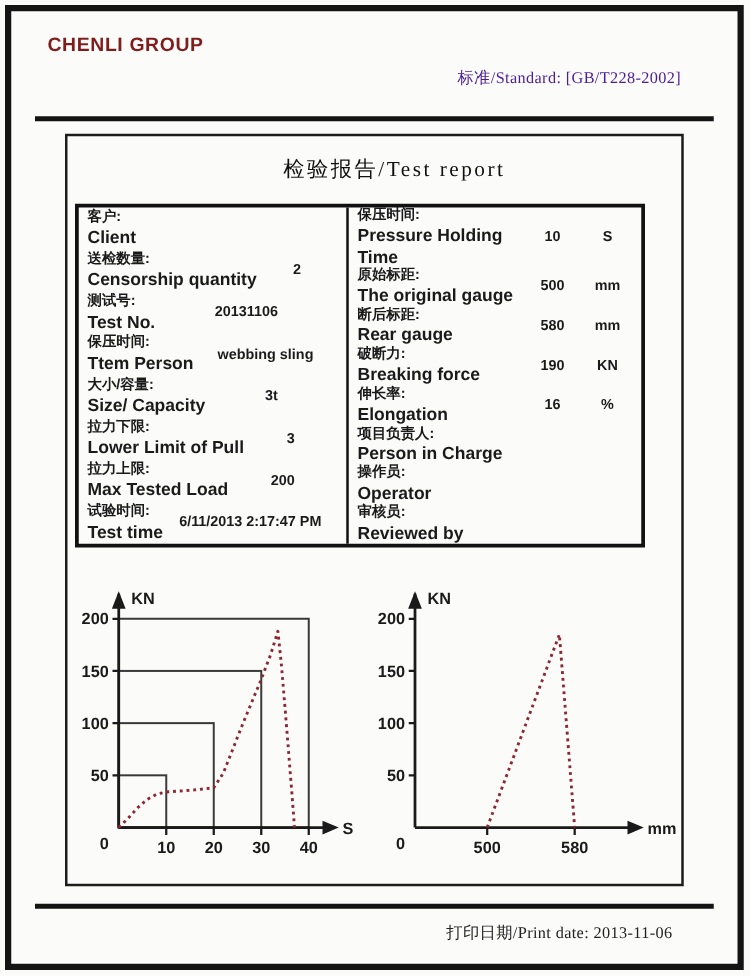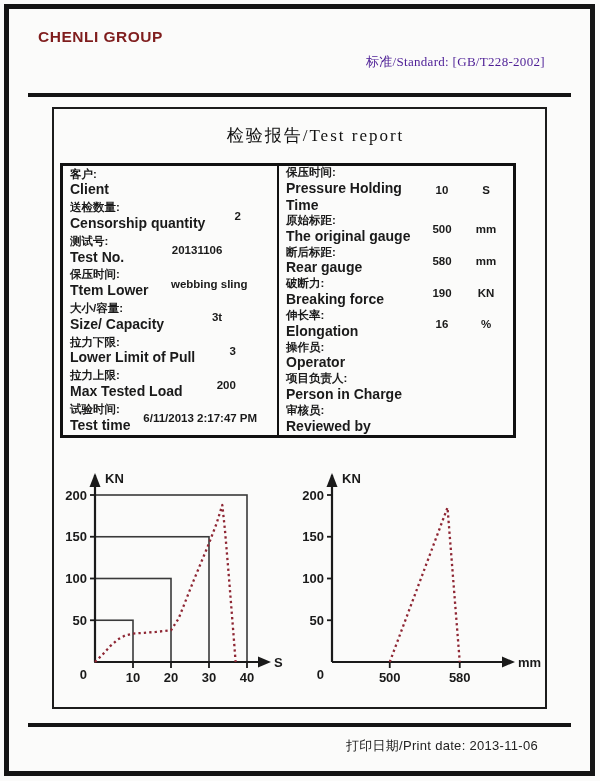--- a/index.html
+++ b/index.html
@@ -26,21 +26,21 @@
   .en{font-size:14px;font-weight:bold;}
   .val{flex:1;text-align:center;font-size:11.5px;font-weight:bold;white-space:nowrap;}
   .col-right .lbl{flex:1;}
   .col-right .val{flex:0 0 48px;}
   .unit{flex:0 0 40px;text-align:center;font-size:11.5px;font-weight:bold;}
   .chart{position:absolute;}
   #chart1{left:55px;top:455px;}
   #chart2{left:298px;top:455px;}
   .tick{font-family:"Liberation Sans", sans-serif;font-size:13px;font-weight:bold;fill:#1a1a1a;}
   .rule-bottom{position:absolute;left:28px;top:723px;width:543px;height:4px;background:#141414;}
-  .print-date{position:absolute;right:62px;top:737px;font-family:Liberation Sans, sans-serif;font-size:13px;color:#222;letter-spacing:.3px;}
+  .print-date{position:absolute;right:62px;top:737px;font-family:Liberation Serif, serif;font-size:13px;color:#222;letter-spacing:.3px;}
 </style>
 </head>
 <body>
 
 <div class="page">
   <div class="outer-frame"></div>
 
   <div class="logo">
     <div class="logo-en">CHENLI GROUP</div>
   </div>
@@ -69,21 +69,21 @@
         <div class="trow">
           <div class="lbl">
               <div class="zh">测试号:</div>
               <div class="en">Test No.</div>
             </div>
           <div class="val">20131106</div>
         </div>
         <div class="trow">
           <div class="lbl">
               <div class="zh">保压时间:</div>
-              <div class="en">Ttem Lower</div>
+              <div class="en">Ttem Person</div>
             </div>
           <div class="val">webbing sling</div>
         </div>
         <div class="trow">
           <div class="lbl">
               <div class="zh">大小/容量:</div>
               <div class="en">Size/ Capacity</div>
             </div>
           <div class="val">3t</div>
         </div>
@@ -145,30 +145,30 @@
         <div class="trow">
           <div class="lbl">
               <div class="zh">伸长率:</div>
               <div class="en">Elongation</div>
             </div>
           <div class="val">16</div>
           <div class="unit">%</div>
         </div>
         <div class="trow">
           <div class="lbl">
+              <div class="zh">项目负责人:</div>
+              <div class="en">Person in Charge</div>
+            </div>
+          <div class="val"></div>
+          <div class="unit"></div>
+        </div>
+        <div class="trow">
+          <div class="lbl">
               <div class="zh">操作员:</div>
               <div class="en">Operator</div>
-            </div>
-          <div class="val"></div>
-          <div class="unit"></div>
-        </div>
-        <div class="trow">
-          <div class="lbl">
-              <div class="zh">项目负责人:</div>
-              <div class="en">Person in Charge</div>
             </div>
           <div class="val"></div>
           <div class="unit"></div>
         </div>
         <div class="trow">
           <div class="lbl">
               <div class="zh">审核员:</div>
               <div class="en">Reviewed by</div>
             </div>
           <div class="val"></div>

